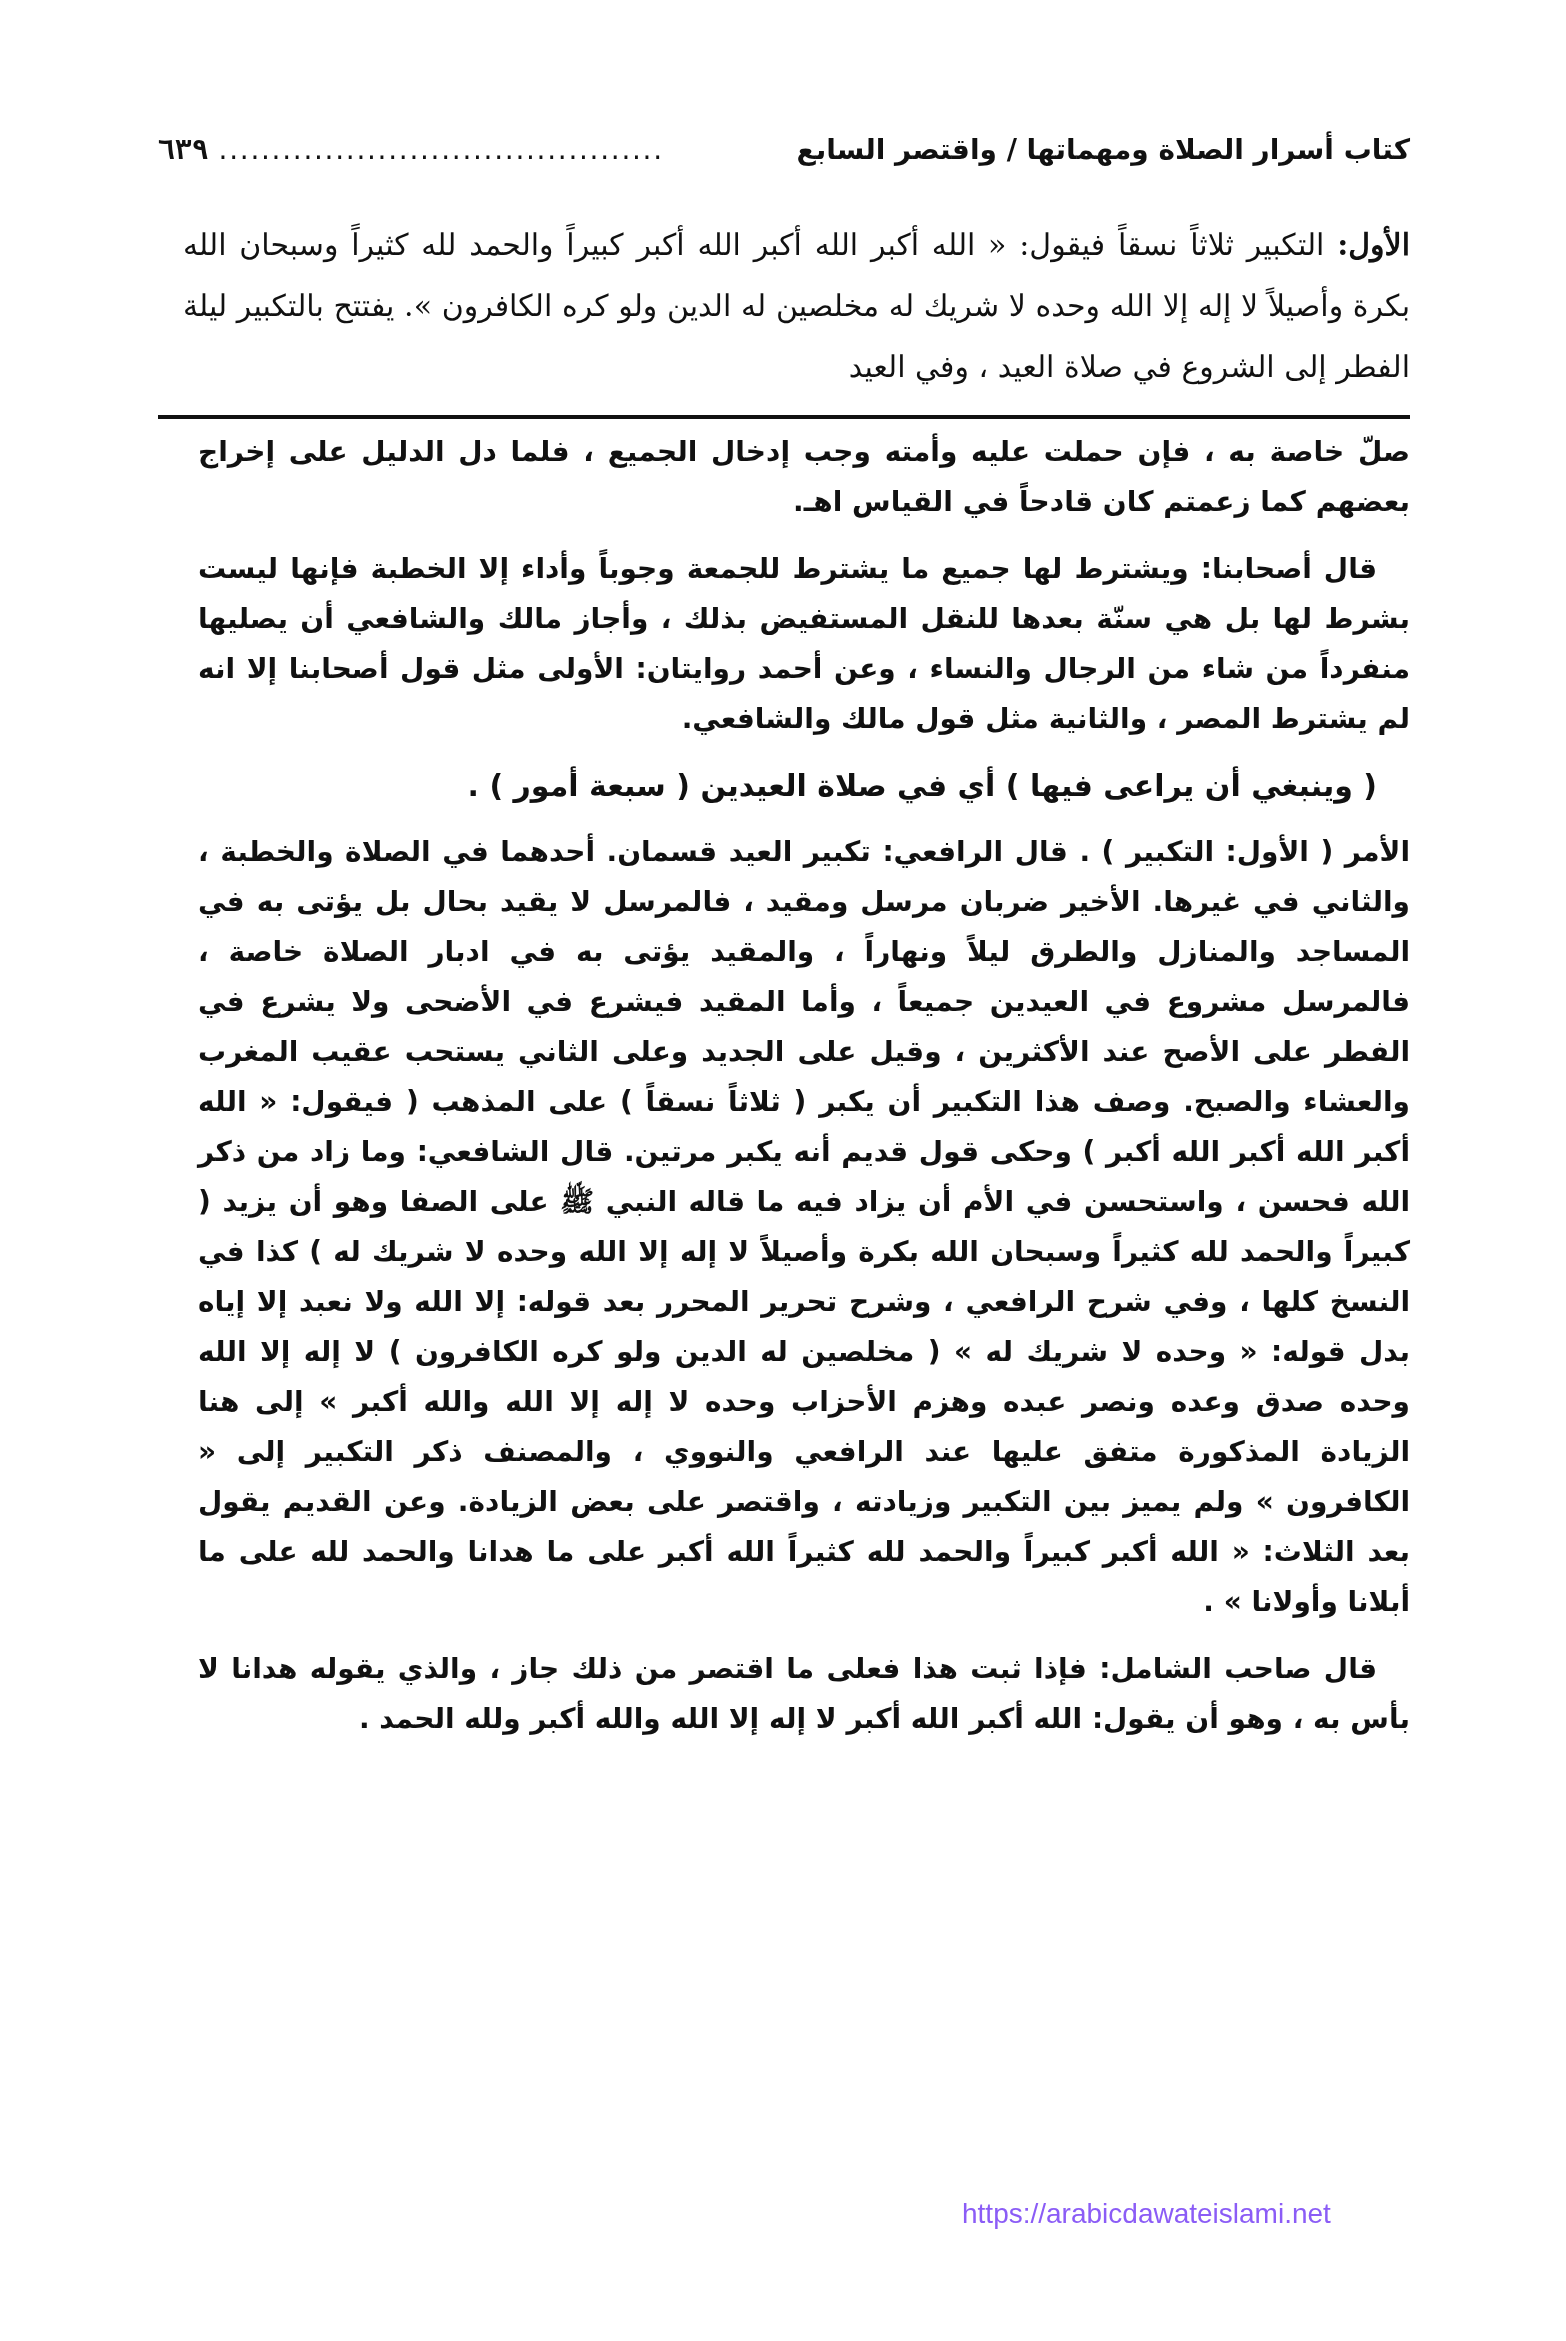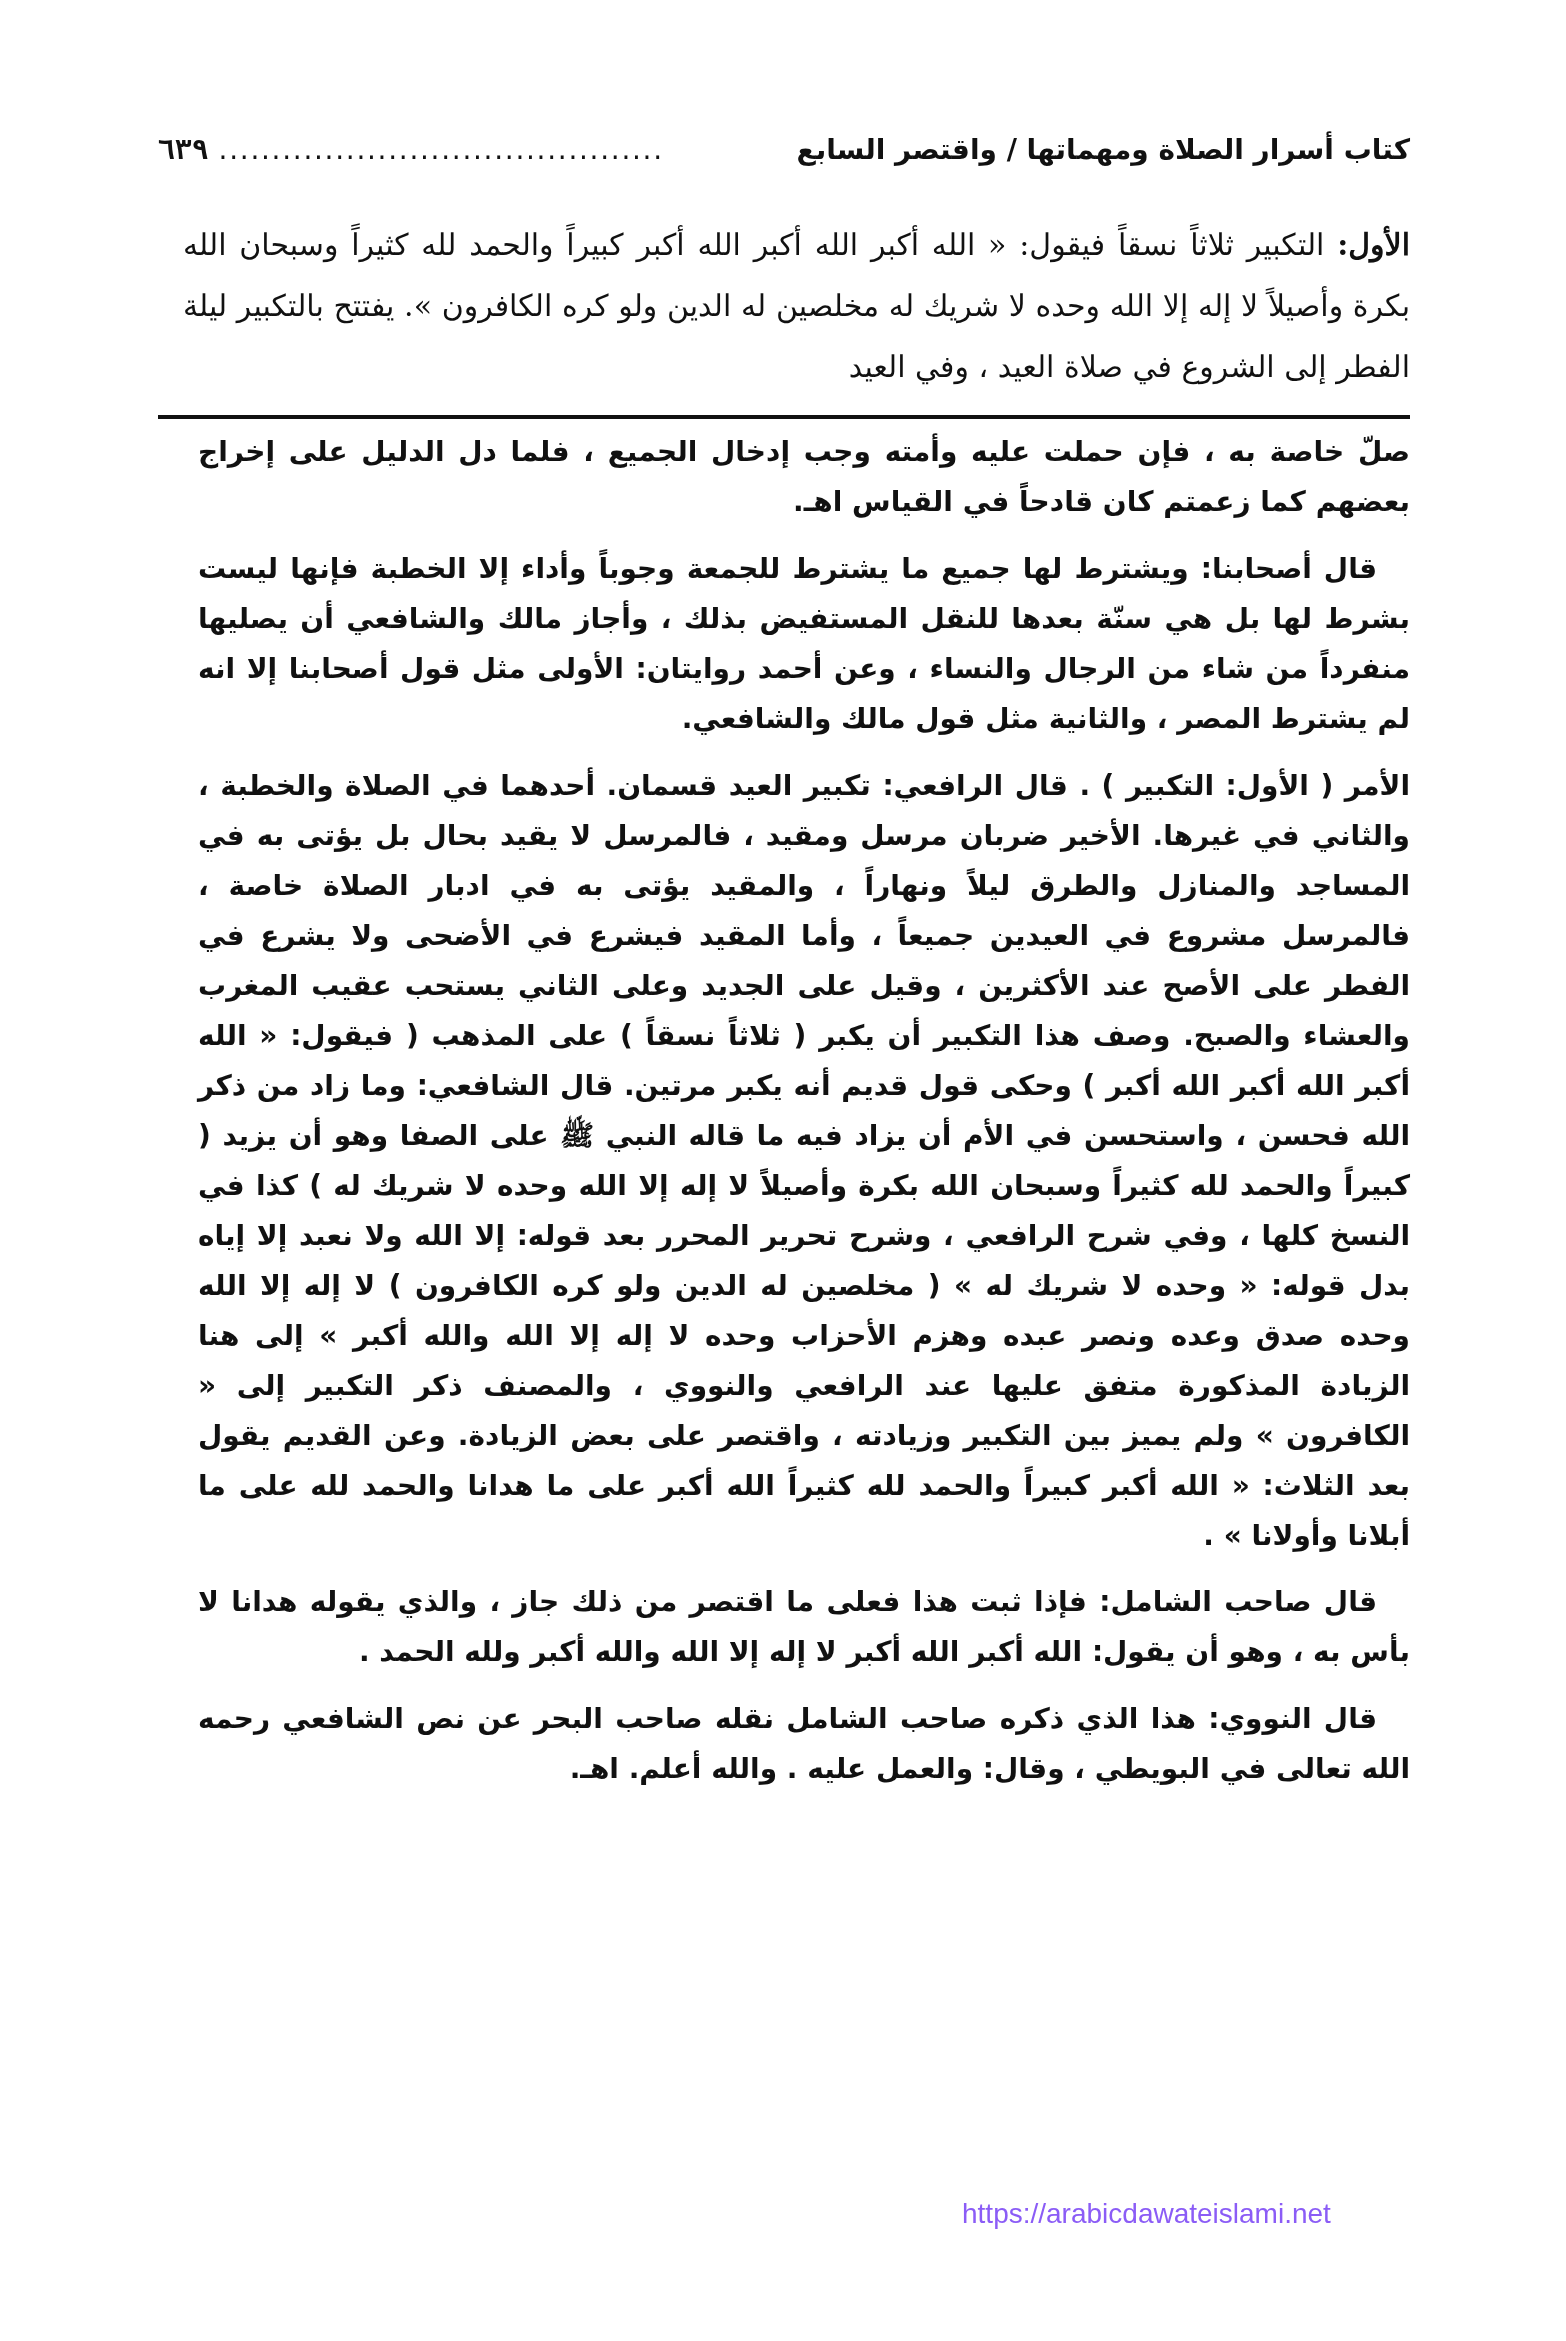--- a/index.html
+++ b/index.html
@@ -44,20 +44,20 @@
 
   <div class="main-text">
     <b>الأول:</b><span> التكبير ثلاثاً نسقاً فيقول: « الله أكبر الله أكبر الله أكبر كبيراً والحمد لله كثيراً وسبحان الله بكرة وأصيلاً لا إله إلا الله وحده لا شريك له مخلصين له الدين ولو كره الكافرون ». يفتتح بالتكبير ليلة الفطر إلى الشروع في صلاة العيد ، وفي العيد</span>
   </div>
 
   <div class="rule"></div>
 
   <div class="fn">
     <p>صلّ خاصة به ، فإن حملت عليه وأمته وجب إدخال الجميع ، فلما دل الدليل على إخراج بعضهم كما زعمتم كان قادحاً في القياس اهـ.</p>
     <p class="indent gap">قال أصحابنا: ويشترط لها جميع ما يشترط للجمعة وجوباً وأداء إلا الخطبة فإنها ليست بشرط لها بل هي سنّة بعدها للنقل المستفيض بذلك ، وأجاز مالك والشافعي أن يصليها منفرداً من شاء من الرجال والنساء ، وعن أحمد روايتان: الأولى مثل قول أصحابنا إلا انه لم يشترط المصر ، والثانية مثل قول مالك والشافعي.</p>
+    <p class="center gap">( وينبغي أن يراعى فيها ) أي في صلاة العيدين ( سبعة أمور ) .</p>
     <p class="gap">الأمر ( الأول: التكبير ) . قال الرافعي: تكبير العيد قسمان. أحدهما في الصلاة والخطبة ، والثاني في غيرها. الأخير ضربان مرسل ومقيد ، فالمرسل لا يقيد بحال بل يؤتى به في المساجد والمنازل والطرق ليلاً ونهاراً ، والمقيد يؤتى به في ادبار الصلاة خاصة ، فالمرسل مشروع في العيدين جميعاً ، وأما المقيد فيشرع في الأضحى ولا يشرع في الفطر على الأصح عند الأكثرين ، وقيل على الجديد وعلى الثاني يستحب عقيب المغرب والعشاء والصبح. وصف هذا التكبير أن يكبر ( ثلاثاً نسقاً ) على المذهب ( فيقول: « الله أكبر الله أكبر الله أكبر ) وحكى قول قديم أنه يكبر مرتين. قال الشافعي: وما زاد من ذكر الله فحسن ، واستحسن في الأم أن يزاد فيه ما قاله النبي ﷺ على الصفا وهو أن يزيد ( كبيراً والحمد لله كثيراً وسبحان الله بكرة وأصيلاً لا إله إلا الله وحده لا شريك له ) كذا في النسخ كلها ، وفي شرح الرافعي ، وشرح تحرير المحرر بعد قوله: إلا الله ولا نعبد إلا إياه بدل قوله: « وحده لا شريك له » ( مخلصين له الدين ولو كره الكافرون ) لا إله إلا الله وحده صدق وعده ونصر عبده وهزم الأحزاب وحده لا إله إلا الله والله أكبر » إلى هنا الزيادة المذكورة متفق عليها عند الرافعي والنووي ، والمصنف ذكر التكبير إلى « الكافرون » ولم يميز بين التكبير وزيادته ، واقتصر على بعض الزيادة. وعن القديم يقول بعد الثلاث: « الله أكبر كبيراً والحمد لله كثيراً الله أكبر على ما هدانا والحمد لله على ما أبلانا وأولانا » .</p>
     <p class="indent gap">قال صاحب الشامل: فإذا ثبت هذا فعلى ما اقتصر من ذلك جاز ، والذي يقوله هدانا لا بأس به ، وهو أن يقول: الله أكبر الله أكبر لا إله إلا الله والله أكبر ولله الحمد .</p>
-    <p class="indent gap">قال النووي: هذا الذي ذكره صاحب الشامل نقله صاحب البحر عن نص الشافعي رحمه الله تعالى في البويطي ، وقال: والعمل عليه . والله أعلم. اهـ.</p>
   </div>
 </div>
 
 <div class="watermark">https://arabicdawateislami.net</div>
 
 
 </body></html>

